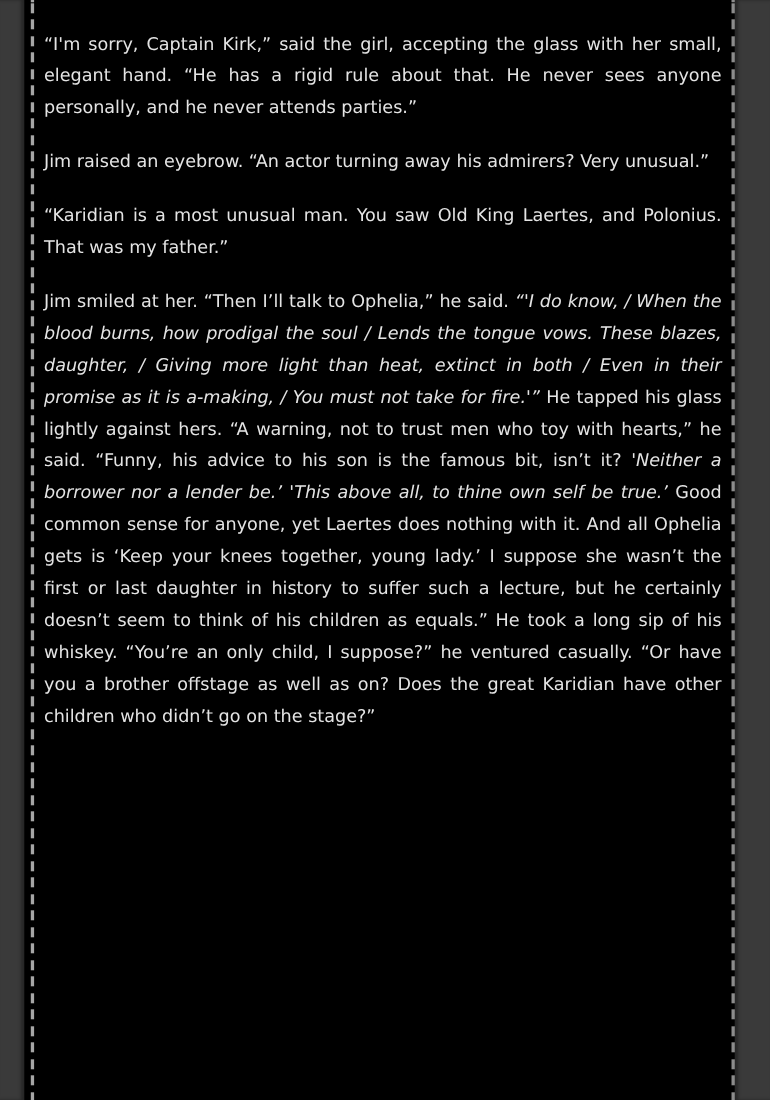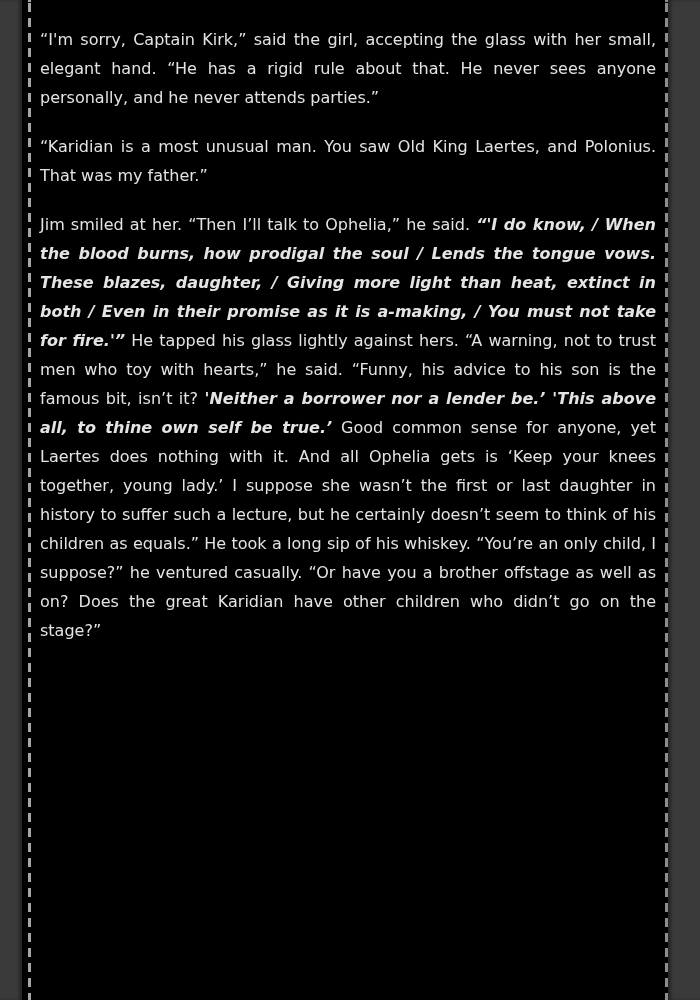--- a/index.html
+++ b/index.html
@@ -64,28 +64,28 @@
     line-height: 29px;
     text-align: justify;
     text-justify: inter-word;
     margin-top: 17px;
   }
   .text-page p {
     margin: 0 0 20px 0;
   }
   .italic {
     font-style: italic;
-    font-weight: bold;
   }
 </style>
 </head>
 <body>
 
 <div class="margin-strip left"></div>
 <div class="margin-strip right"></div>
 <div class="dash-line left"></div>
 <div class="dash-line right"></div>
 
 <main class="text-page">
     <p><span>“I'm sorry, Captain Kirk,” said the girl, accepting the glass with her small, elegant hand. “He has a rigid rule about that. He never sees anyone personally, and he never attends parties.”</span></p>
+    <p><span>Jim raised an eyebrow. “An actor turning away his admirers? Very unusual.”</span></p>
     <p><span>“Karidian is a most unusual man. You saw Old King Laertes, and Polonius. That was my father.”</span></p>
     <p><span>Jim smiled at her. “Then I’ll talk to Ophelia,” he said. </span><span class="italic">“'I do know, / When the blood burns, how prodigal the soul / Lends the tongue vows. These blazes, daughter, / Giving more light than heat, extinct in both / Even in their promise as it is a-making, / You must not take for fire.'”</span><span> He tapped his glass lightly against hers. “A warning, not to trust men who toy with hearts,” he said. “Funny, his advice to his son is the famous bit, isn’t it? </span><span class="italic">'Neither a borrower nor a lender be.’ 'This above all, to thine own self be true.’</span><span> Good common sense for anyone, yet Laertes does nothing with it. And all Ophelia gets is ‘Keep your knees together, young lady.’ I suppose she wasn’t the first or last daughter in history to suffer such a lecture, but he certainly doesn’t seem to think of his children as equals.” He took a long sip of his whiskey. “You’re an only child, I suppose?” he ventured casually. “Or have you a brother offstage as well as on? Does the great Karidian have other children who didn’t go on the stage?”</span></p>
   </main>
 
 </body></html>

